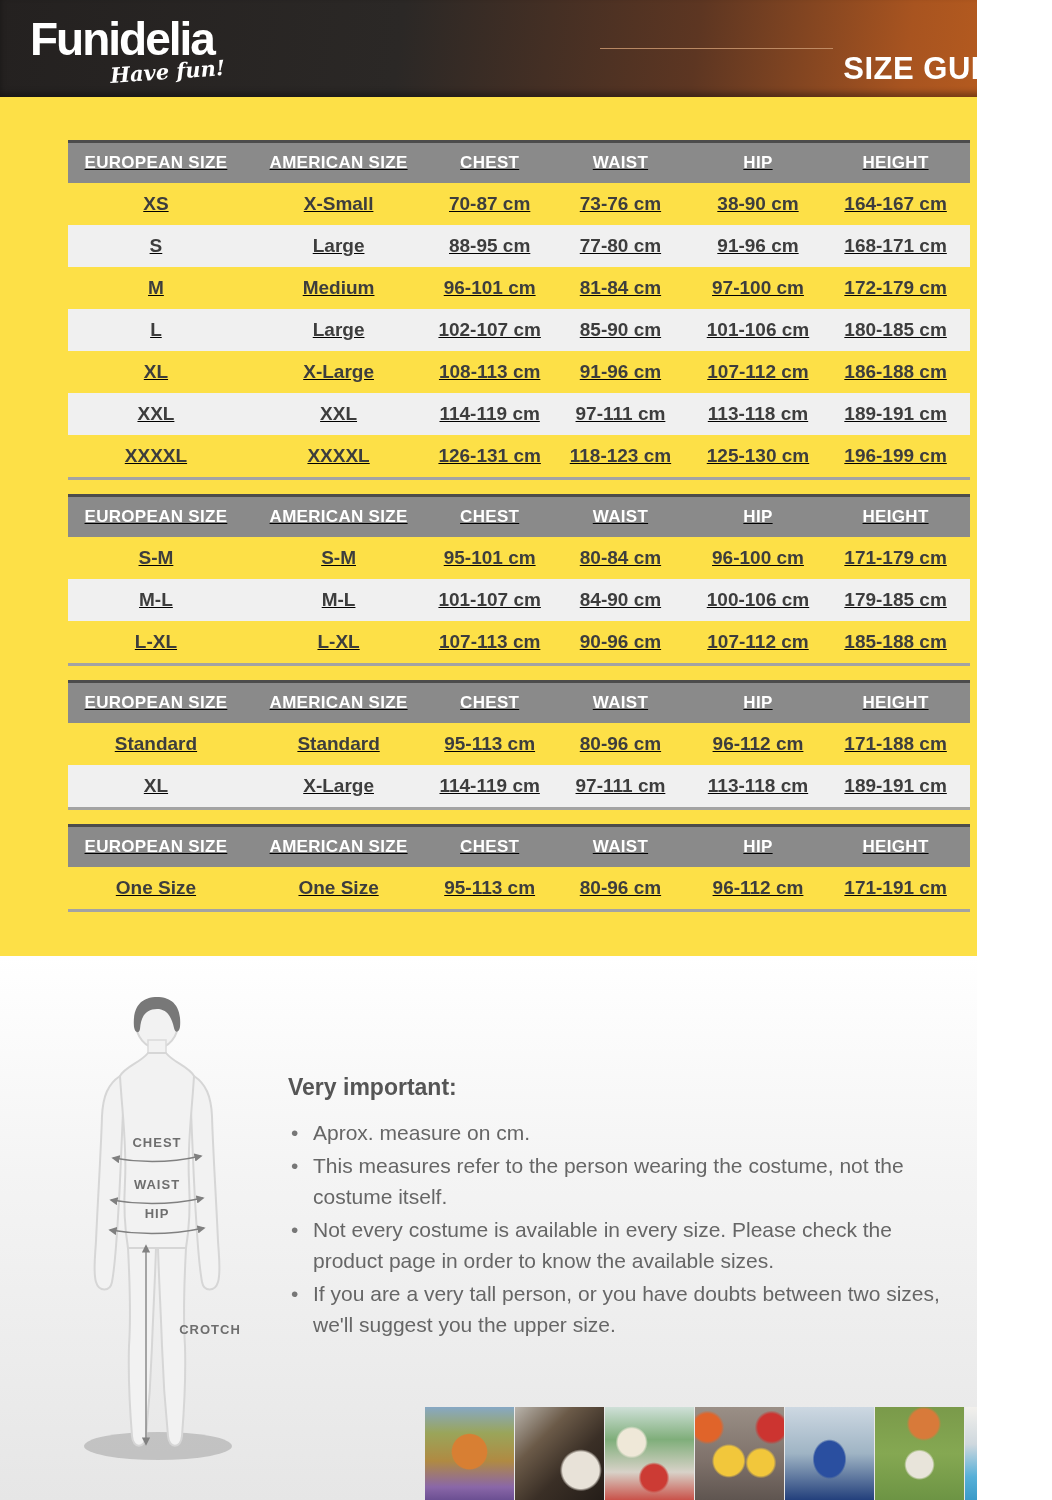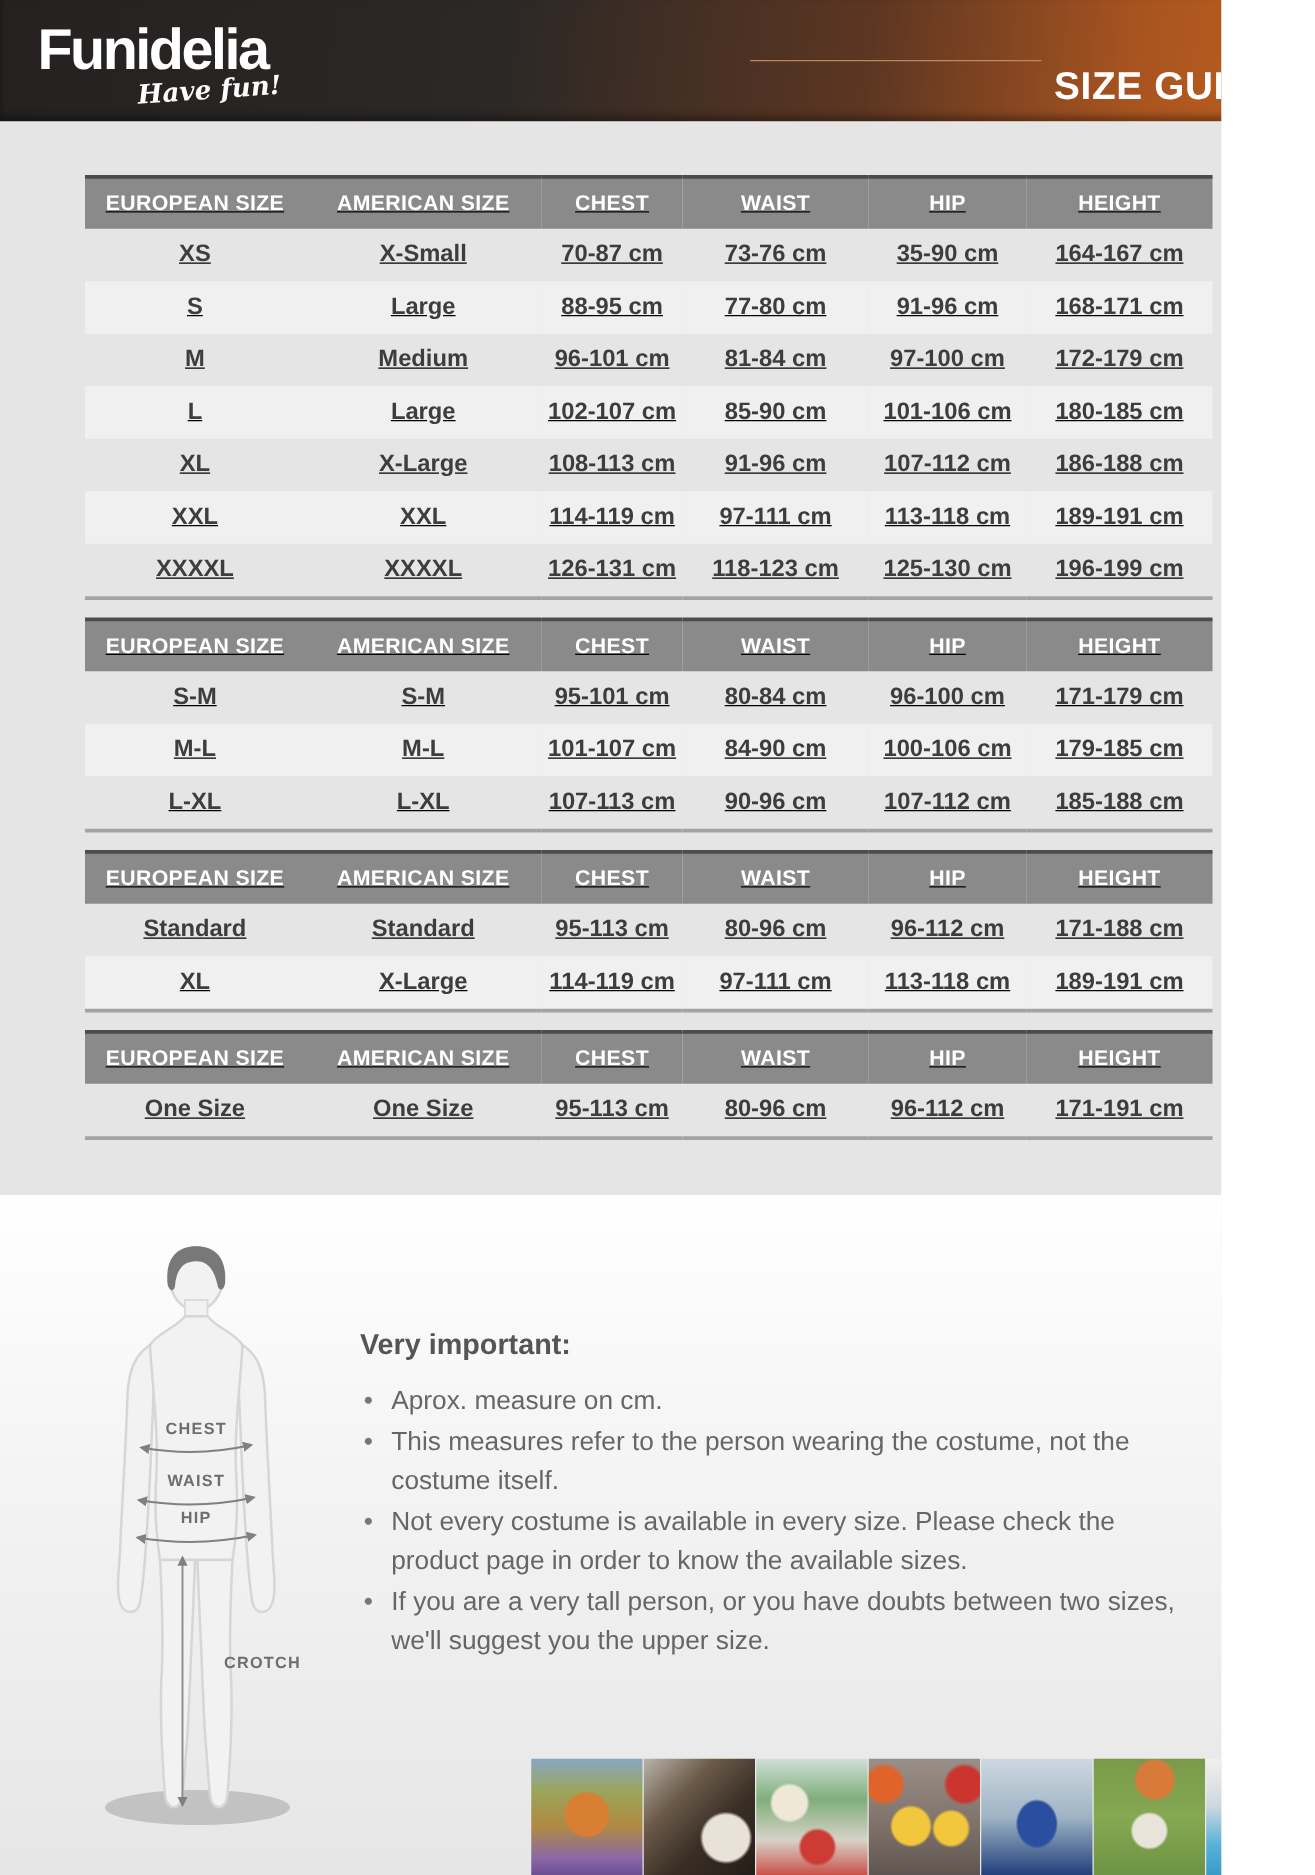--- a/index.html
+++ b/index.html
@@ -1,17 +1,17 @@
 <!DOCTYPE html>
 <html><head>
 <meta charset="utf-8">
 <style>
   html,body{margin:0;padding:0;background:#ffffff;}
   .page{
-    position:relative;width:977px;height:1500px;overflow:hidden;background:#e5e5e5;
+    position:relative;width:977px;height:1500px;overflow:hidden;background:#fde047;
     font-family:"Liberation Sans",sans-serif;
   }
 
   
   .header{
     position:absolute;left:0;top:0;width:1052px;height:97px;
     background:linear-gradient(97deg,#242120 0%,#2b2826 38%,#5d3622 66%,#a85420 86%,#bf601e 100%);
     box-shadow:inset 0 -4px 6px rgba(0,0,0,.35);
   }
   .logo{
@@ -57,21 +57,21 @@
   .size-table tbody tr:nth-child(even){background:#f0f0f0;}
 
   
   .bottom{
     position:absolute;left:0;top:956px;width:1052px;height:544px;
     background:linear-gradient(180deg,#ffffff 0%,#f4f4f4 40%,#e6e6e6 100%);
   }
   .figure-svg{position:absolute;left:70px;top:40px;}
 
   .notes{position:absolute;left:288px;top:106px;width:672px;}
-  .notes h3{margin:0 0 16px 0;font-size:23px;font-weight:bold;color:#555;}
+  .notes h3{margin:12px 0 16px 0;font-size:23px;font-weight:bold;color:#555;}
   .notes ul{margin:0;padding:0;list-style:none;}
   .notes li{
     position:relative;padding-left:25px;margin:0 0 2px 0;
     font-size:21px;line-height:31px;color:#666;
   }
   .notes li::before{content:"•";position:absolute;left:3px;top:0;color:#777;}
 
   
   .thumbs{position:absolute;left:425px;top:451px;display:flex;gap:1px;}
   .thumb{width:89px;height:93px;}
@@ -130,21 +130,21 @@
             <th>HIP</th>
             <th>HEIGHT</th>
           </tr>
         </thead>
         <tbody>
           <tr>
             <td>XS</td>
             <td>X-Small</td>
             <td>70-87 cm</td>
             <td>73-76 cm</td>
-            <td>35-90 cm</td>
+            <td>38-90 cm</td>
             <td>164-167 cm</td>
           </tr>
           <tr>
             <td>S</td>
             <td>Large</td>
             <td>88-95 cm</td>
             <td>77-80 cm</td>
             <td>91-96 cm</td>
             <td>168-171 cm</td>
           </tr>

